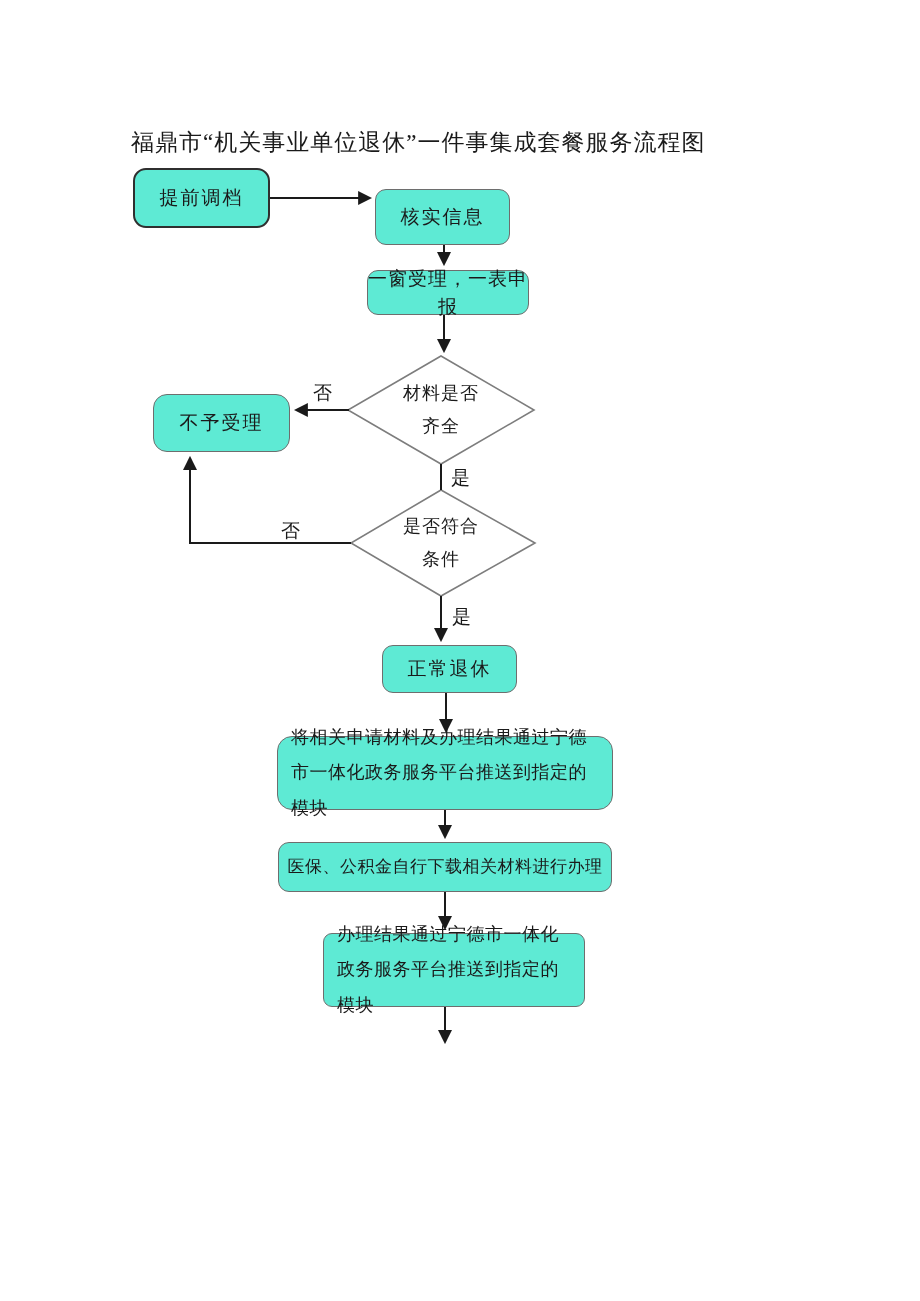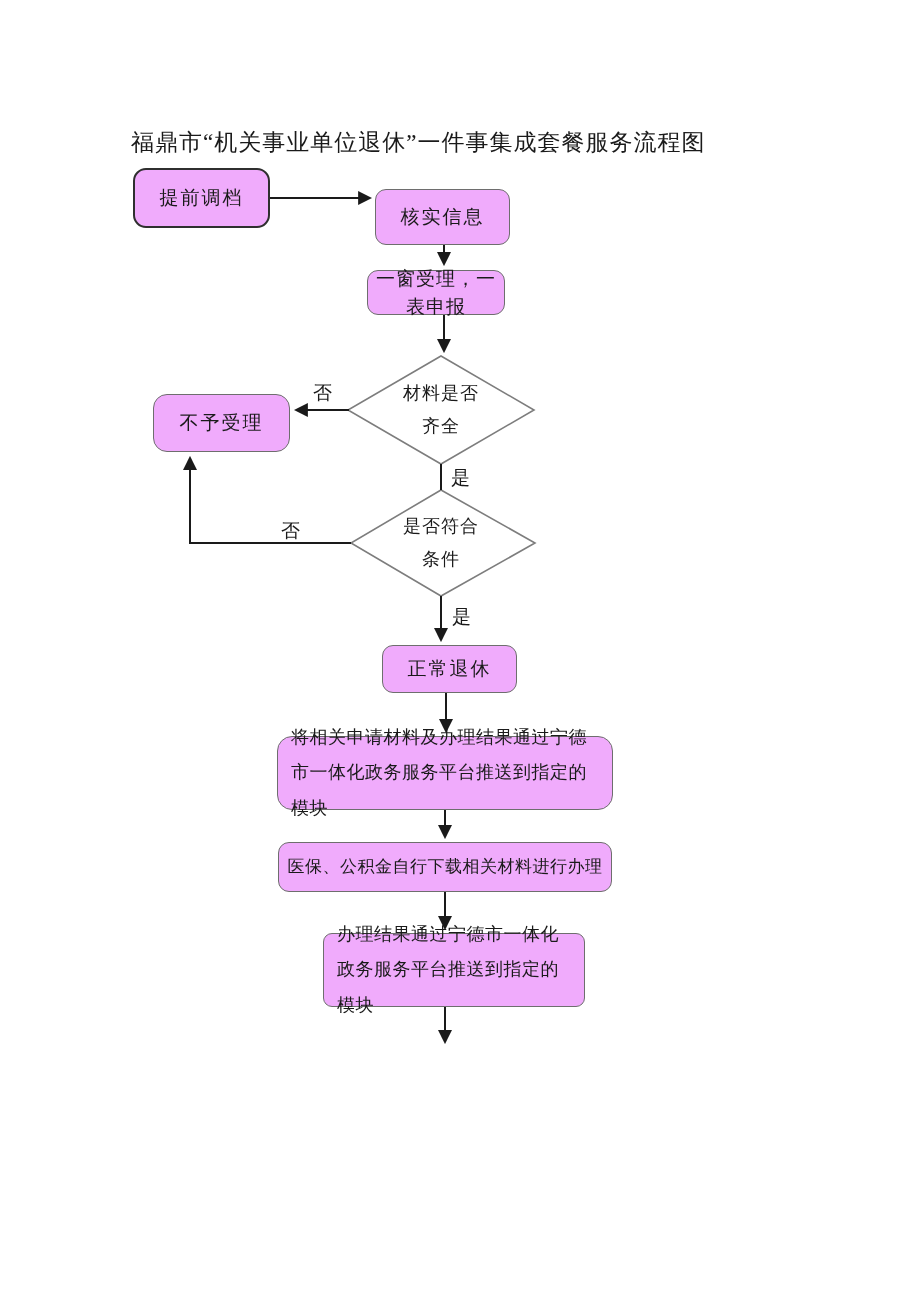--- a/index.html
+++ b/index.html
@@ -10,28 +10,28 @@
   }
   .title{
     position:absolute;left:131px;top:107px;font-size:23px;letter-spacing:1px;
     white-space:nowrap;color:var(--text,#1a1a1a);margin-top:20px;
   }
   svg.overlay{position:absolute;left:0;top:0;}
   .connector{stroke:var(--arrow,#1a1a1a);stroke-width:2;fill:none;}
   .diamond{fill:#ffffff;stroke:var(--diamond-border,#7d7d7d);stroke-width:1.6;}
   #ah path{fill:var(--arrow,#1a1a1a);}
   .node{
-    position:absolute;background:#f0abfc;box-sizing:border-box;
+    position:absolute;background:#5eead4;box-sizing:border-box;
     border:1.6px solid var(--box-border,#6e6e6e);border-radius:11px;
     display:flex;align-items:center;justify-content:center;text-align:center;
     font-size:19px;letter-spacing:2px;line-height:1.45;
   }
   .box-pre-file{left:133px;top:168px;width:137px;height:60px;border:2px solid #2f2f2f;border-radius:13px;}
   .box-verify{left:375px;top:189px;width:135px;height:56px;}
-  .box-one-window{left:367px;top:270px;width:138px;height:45px;letter-spacing:1px;}
+  .box-one-window{left:367px;top:270px;width:162px;height:45px;letter-spacing:1px;}
   .box-not-accept{left:153px;top:394px;width:137px;height:58px;border-radius:14px;}
   .box-normal-retire{left:382px;top:645px;width:135px;height:48px;}
   .node.big{
     font-size:18px;letter-spacing:0.5px;line-height:1.95;text-align:left;
     justify-content:flex-start;padding:0 13px;
   }
   .node.mid{font-size:17px;letter-spacing:0.5px;}
   .box-push-materials{left:277px;top:736px;width:336px;height:74px;border-radius:15px;}
   .box-self-handle{left:278px;top:842px;width:334px;height:50px;}
   .box-push-result{left:323px;top:933px;width:262px;height:74px;border-radius:9px;}

